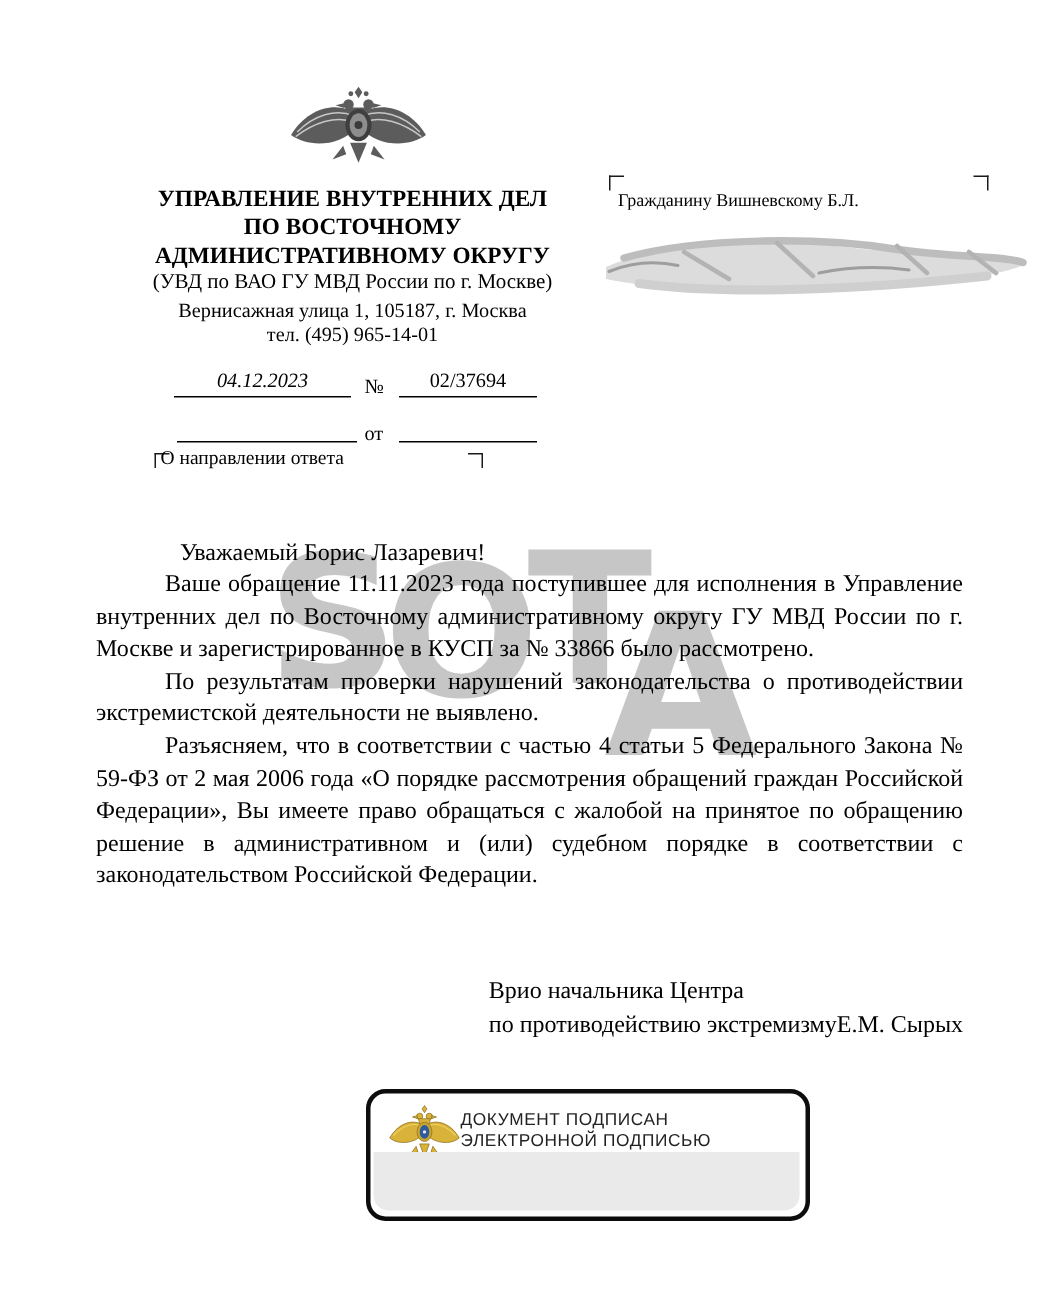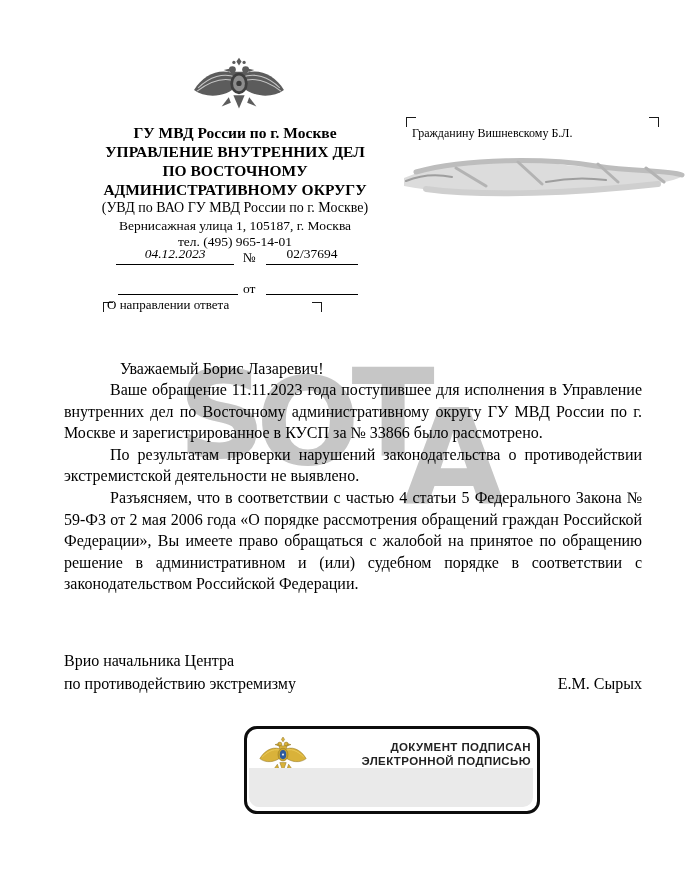--- a/index.html
+++ b/index.html
@@ -47,27 +47,27 @@
   .subject{position:absolute;left:107px;top:297px;font-size:13px;z-index:1;}
   
   .addressee{position:absolute;left:412px;top:126px;font-size:12px;z-index:1;}
   .redaction-address{position:absolute;left:396px;top:148px;width:296px;height:70px;}
   
   .salutation{position:absolute;left:120px;top:360px;width:540px;font-size:16px;z-index:1;}
   .bodytext{position:absolute;left:64px;top:379px;width:578px;z-index:1;}
   .bodytext p{margin:0;text-align:justify;text-indent:46px;font-size:16px;line-height:21.6px;}
   
   .signblock{position:absolute;left:64px;top:650px;width:578px;display:flex;
-    justify-content:space-between;align-items:flex-end;font-size:16px;line-height:22.5px;z-index:1;}
+    justify-content:flex-end;align-items:flex-end;font-size:16px;line-height:22.5px;z-index:1;}
   
   .stamp{position:absolute;left:244px;top:726px;width:290px;height:82px;
     border:3px solid #0d0d0d;border-radius:13px;background:#fff;z-index:1;}
   .stamp-emblem{position:absolute;left:12px;top:5px;width:48px;height:46px;}
-  .stamp-title{position:absolute;left:60px;right:6px;top:11px;text-align:right;
-    font-family:"Liberation Sans", sans-serif;font-weight:bold;font-size:11.5px;
+  .stamp-title{position:absolute;left:60px;right:6px;top:11px;text-align:left;
+    font-family:"Liberation Sans", sans-serif;font-weight:normal;font-size:11.5px;
     line-height:14px;letter-spacing:0.4px;color:#222;}
   .stamp-redaction{position:absolute;left:2px;right:4px;top:39px;bottom:4px;
     background:#eaeaea;border-radius:0 0 10px 10px;}
 </style>
 </head>
 <body>
 
 <div class="page">
 
   <div class="watermark">
@@ -100,21 +100,20 @@
         <path d="M86,31 C75,20 61,15.5 49,20.5"></path>
         <path d="M87,34 C75,25 61,20 49,24.5"></path>
       </g>
       <ellipse cx="46" cy="26.5" rx="8.5" ry="10.5" fill="#3f3f3f"></ellipse>
       <ellipse cx="46" cy="26.5" rx="5.8" ry="7.8" fill="#8d8d8d"></ellipse>
       <circle cx="46" cy="26.5" r="2.6" fill="#3a3a3a"></circle>
     </svg>
   </div>
 
   <div class="letterhead">
-    <div class="lh-b">ГУ МВД России по г. Москве</div>
     <div class="lh-b">УПРАВЛЕНИЕ ВНУТРЕННИХ ДЕЛ</div>
     <div class="lh-b">ПО ВОСТОЧНОМУ</div>
     <div class="lh-b">АДМИНИСТРАТИВНОМУ ОКРУГУ</div>
     <div class="lh-b2">(УВД по ВАО ГУ МВД России по г. Москве)</div>
     <div class="lh-r">Вернисажная улица 1, 105187, г. Москва</div>
     <div class="lh-r">тел. (495) 965-14-01</div>
   </div>
 
   <div class="cell cell-date">04.12.2023</div>
   <div class="ref-label lbl-no">№</div>

